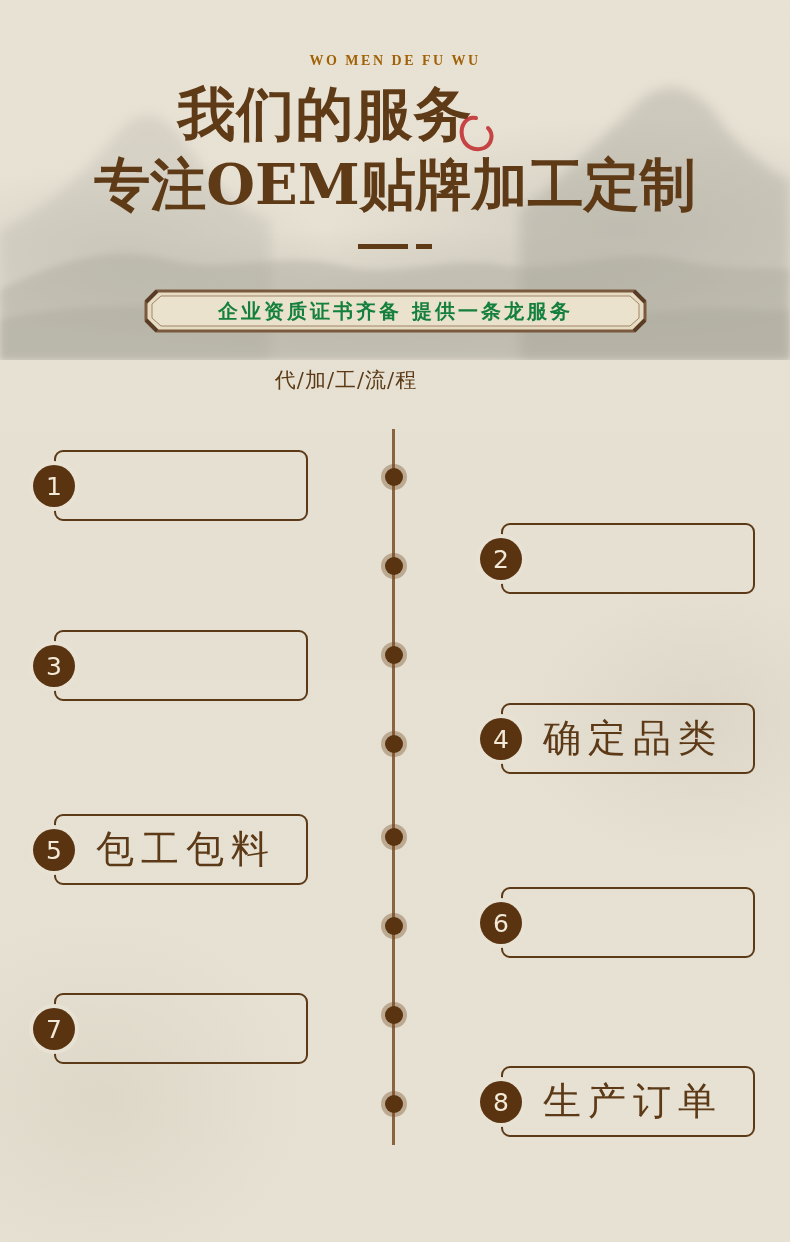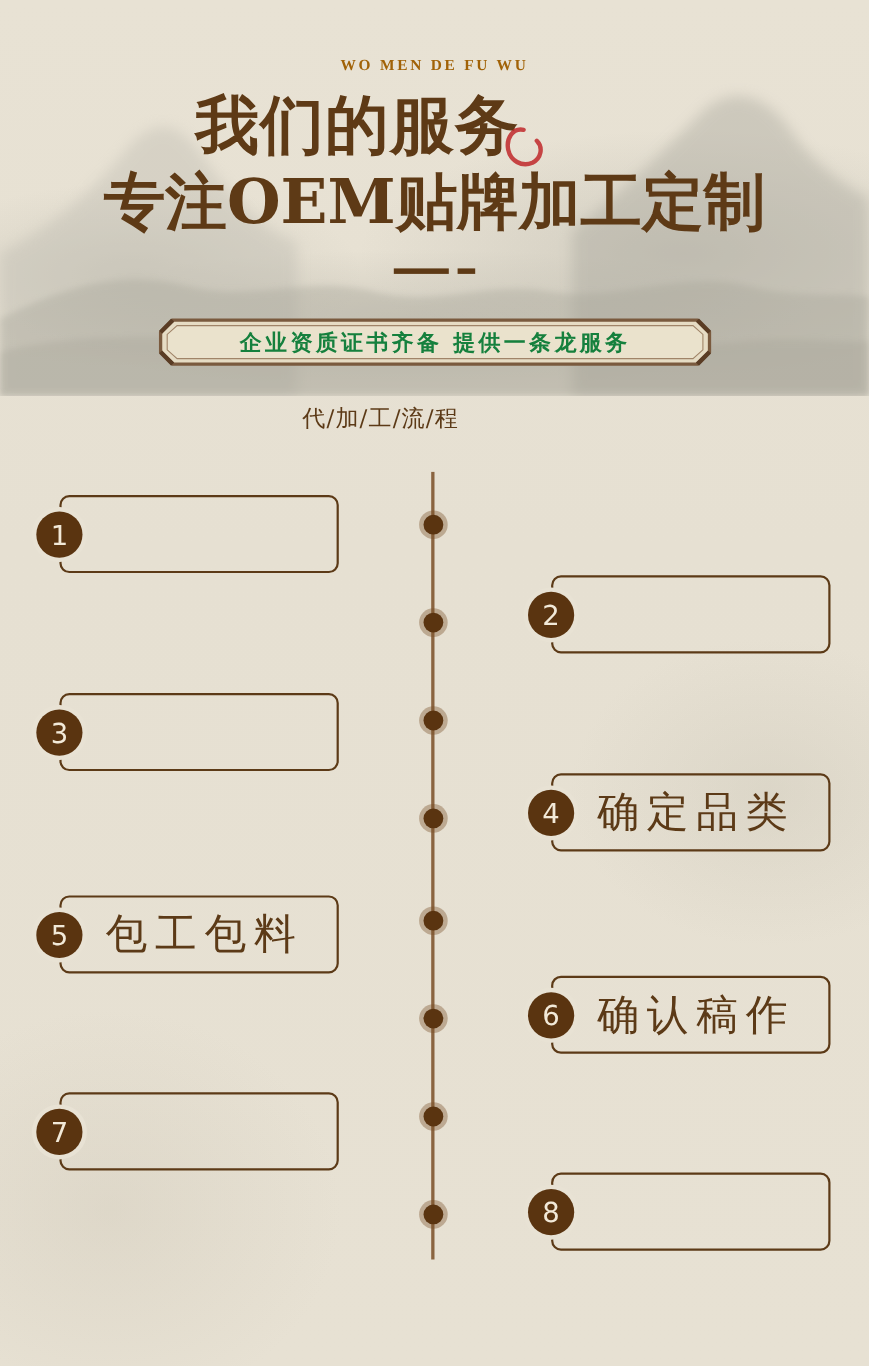--- a/index.html
+++ b/index.html
@@ -154,22 +154,22 @@
   <div class="step-label">确定品类</div>
 </div>
 
 <div class="step" style="left:54px; top:814px;">
   <div class="step-num">5</div>
   <div class="step-label">包工包料</div>
 </div>
 
 <div class="step" style="left:501px; top:887px;">
   <div class="step-num">6</div>
-  <div class="step-label">确认稿作</div>
 </div>
 
 <div class="step" style="left:54px; top:993px;">
   <div class="step-num">7</div>
 </div>
 
 <div class="step" style="left:501px; top:1066px;">
   <div class="step-num">8</div>
+  <div class="step-label">生产订单</div>
 </div>
 
 </body></html>

